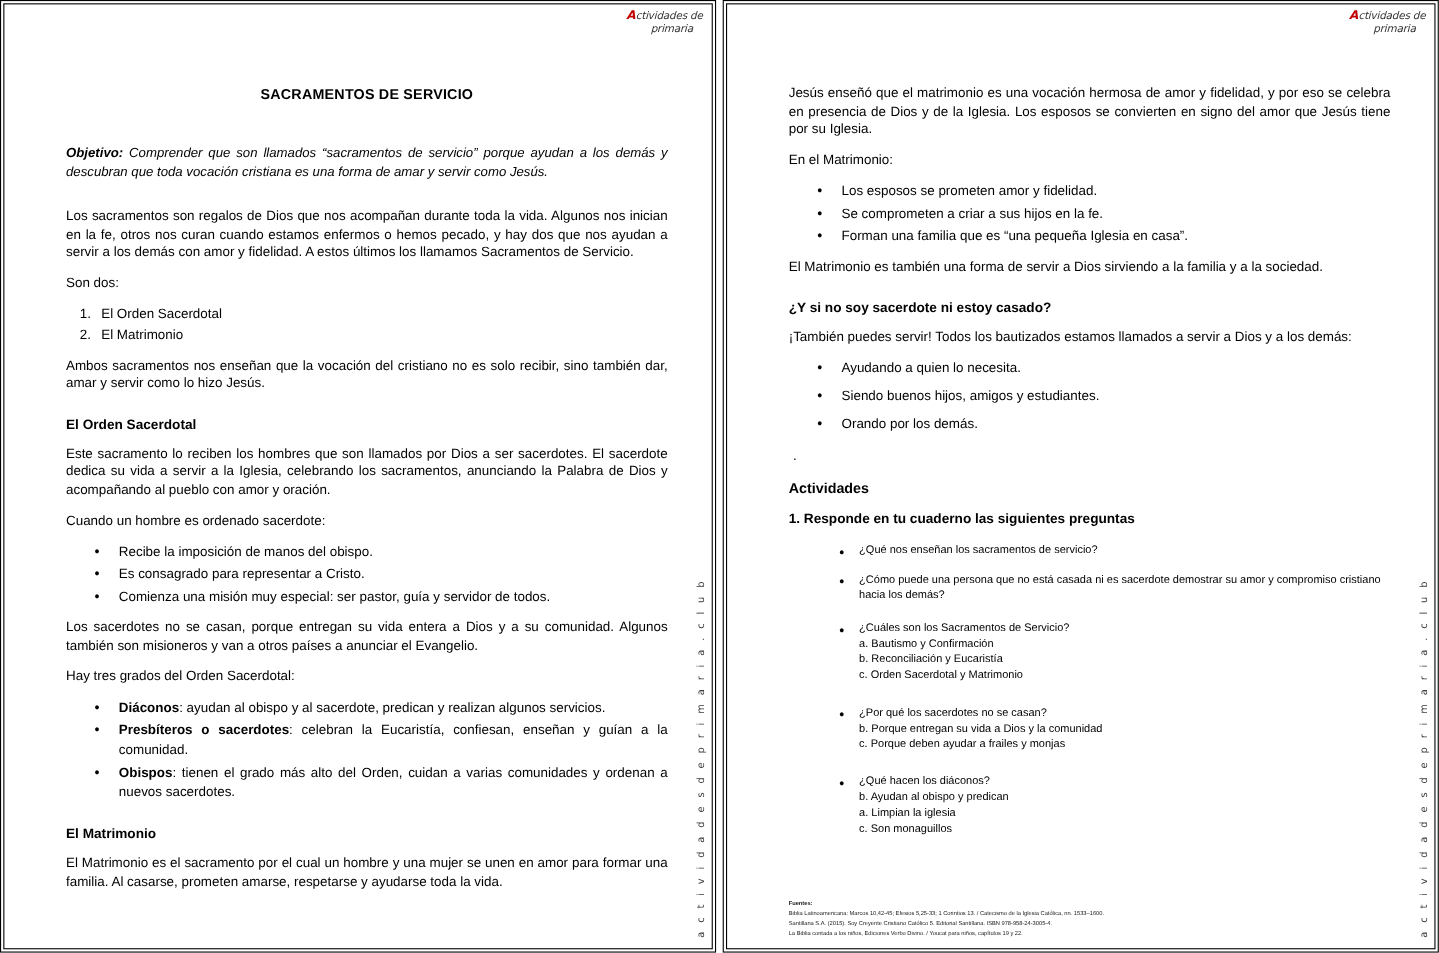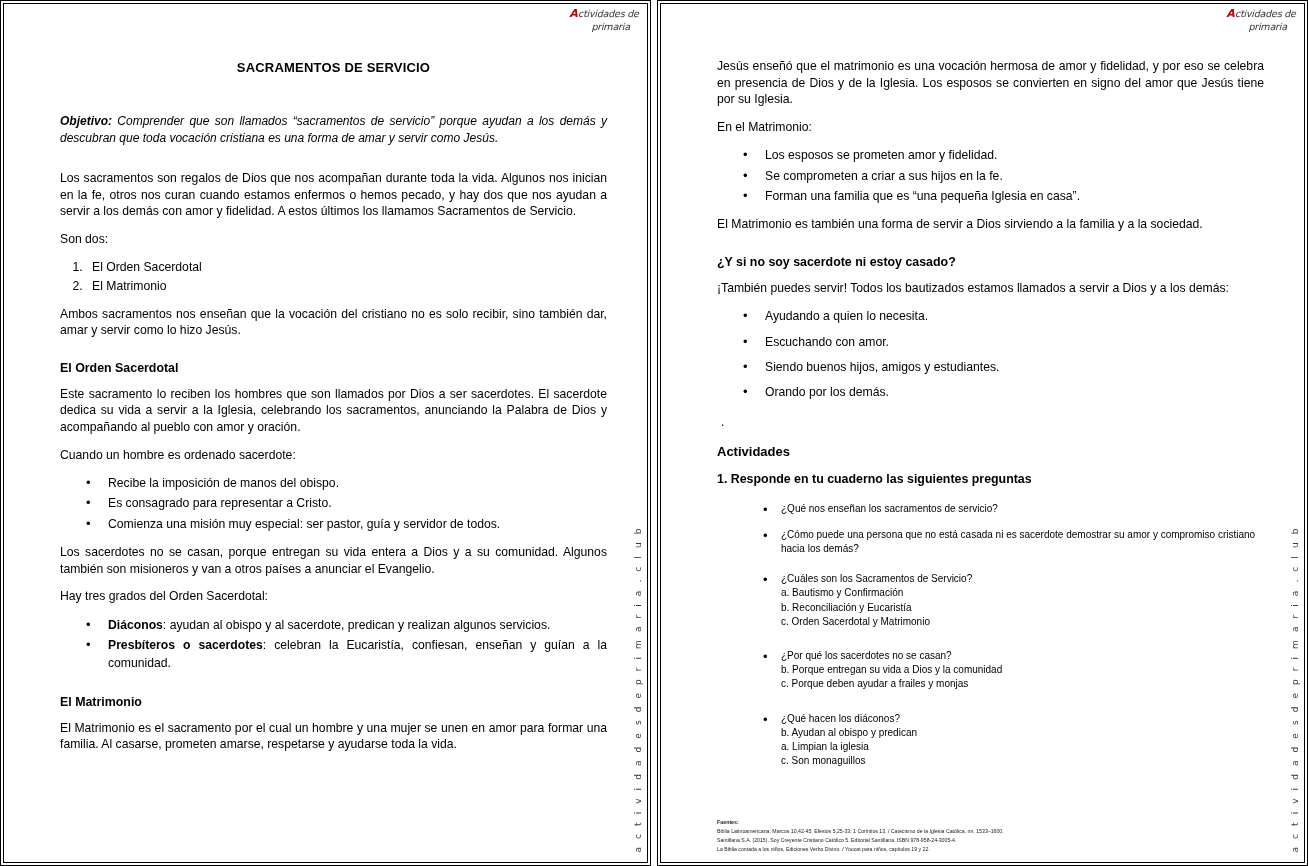--- a/index.html
+++ b/index.html
@@ -30,21 +30,21 @@
     position: relative;
     width: 100%;
     height: 100%;
     border: 1px solid #000;
     overflow: hidden;
   }
   .content {
     position: absolute;
     left: 56px;
     right: 40px;
-    top: 8px;
+    top: 26px;
   }
   
   .logo {
     position: absolute;
     right: 8px;
     top: 4px;
     width: 86px;
     text-align: right;
     line-height: 1.18;
     font-family: "DejaVu Sans", sans-serif;
@@ -231,20 +231,21 @@
           <li>Comienza una misión muy especial: ser pastor, guía y servidor de todos.</li>
         </ul>
 
         <p class="para">Los sacerdotes no se casan, porque entregan su vida entera a Dios y a su comunidad. Algunos también son misioneros y van a otros países a anunciar el Evangelio.</p>
 
         <p class="para">Hay tres grados del Orden Sacerdotal:</p>
 
         <ul class="bullets">
           <li><b>Diáconos</b><span>: ayudan al obispo y al sacerdote, predican y realizan algunos servicios.</span></li>
           <li><b>Presbíteros o sacerdotes</b><span>: celebran la Eucaristía, confiesan, enseñan y guían a la comunidad.</span></li>
+          <li><b>Obispos</b><span>: tienen el grado más alto del Orden, cuidan a varias comunidades y ordenan a nuevos sacerdotes.</span></li>
         </ul>
 
         <h2 class="section">El Matrimonio</h2>
 
         <p class="para">El Matrimonio es el sacramento por el cual un hombre y una mujer se unen en amor para formar una familia. Al casarse, prometen amarse, respetarse y ayudarse toda la vida.</p>
 
       </div>
 
       <div class="watermark">a c t i v i d a d e s d e p r i m a r i a . c l u b</div>
     </div>
@@ -273,21 +274,20 @@
         </ul>
 
         <p class="para">El Matrimonio es también una forma de servir a Dios sirviendo a la familia y a la sociedad.</p>
 
         <h2 class="section">¿Y si no soy sacerdote ni estoy casado?</h2>
 
         <p class="para">¡También puedes servir! Todos los bautizados estamos llamados a servir a Dios y a los demás:</p>
 
         <ul class="bullets loose">
           <li>Ayudando a quien lo necesita.</li>
-          <li>Escuchando con amor.</li>
           <li>Siendo buenos hijos, amigos y estudiantes.</li>
           <li>Orando por los demás.</li>
         </ul>
 
         <div class="stray-dot">.</div>
 
         <h3 class="act-head">Actividades</h3>
 
         <h4 class="act-num">1. Responde en tu cuaderno las siguientes preguntas</h4>
 

